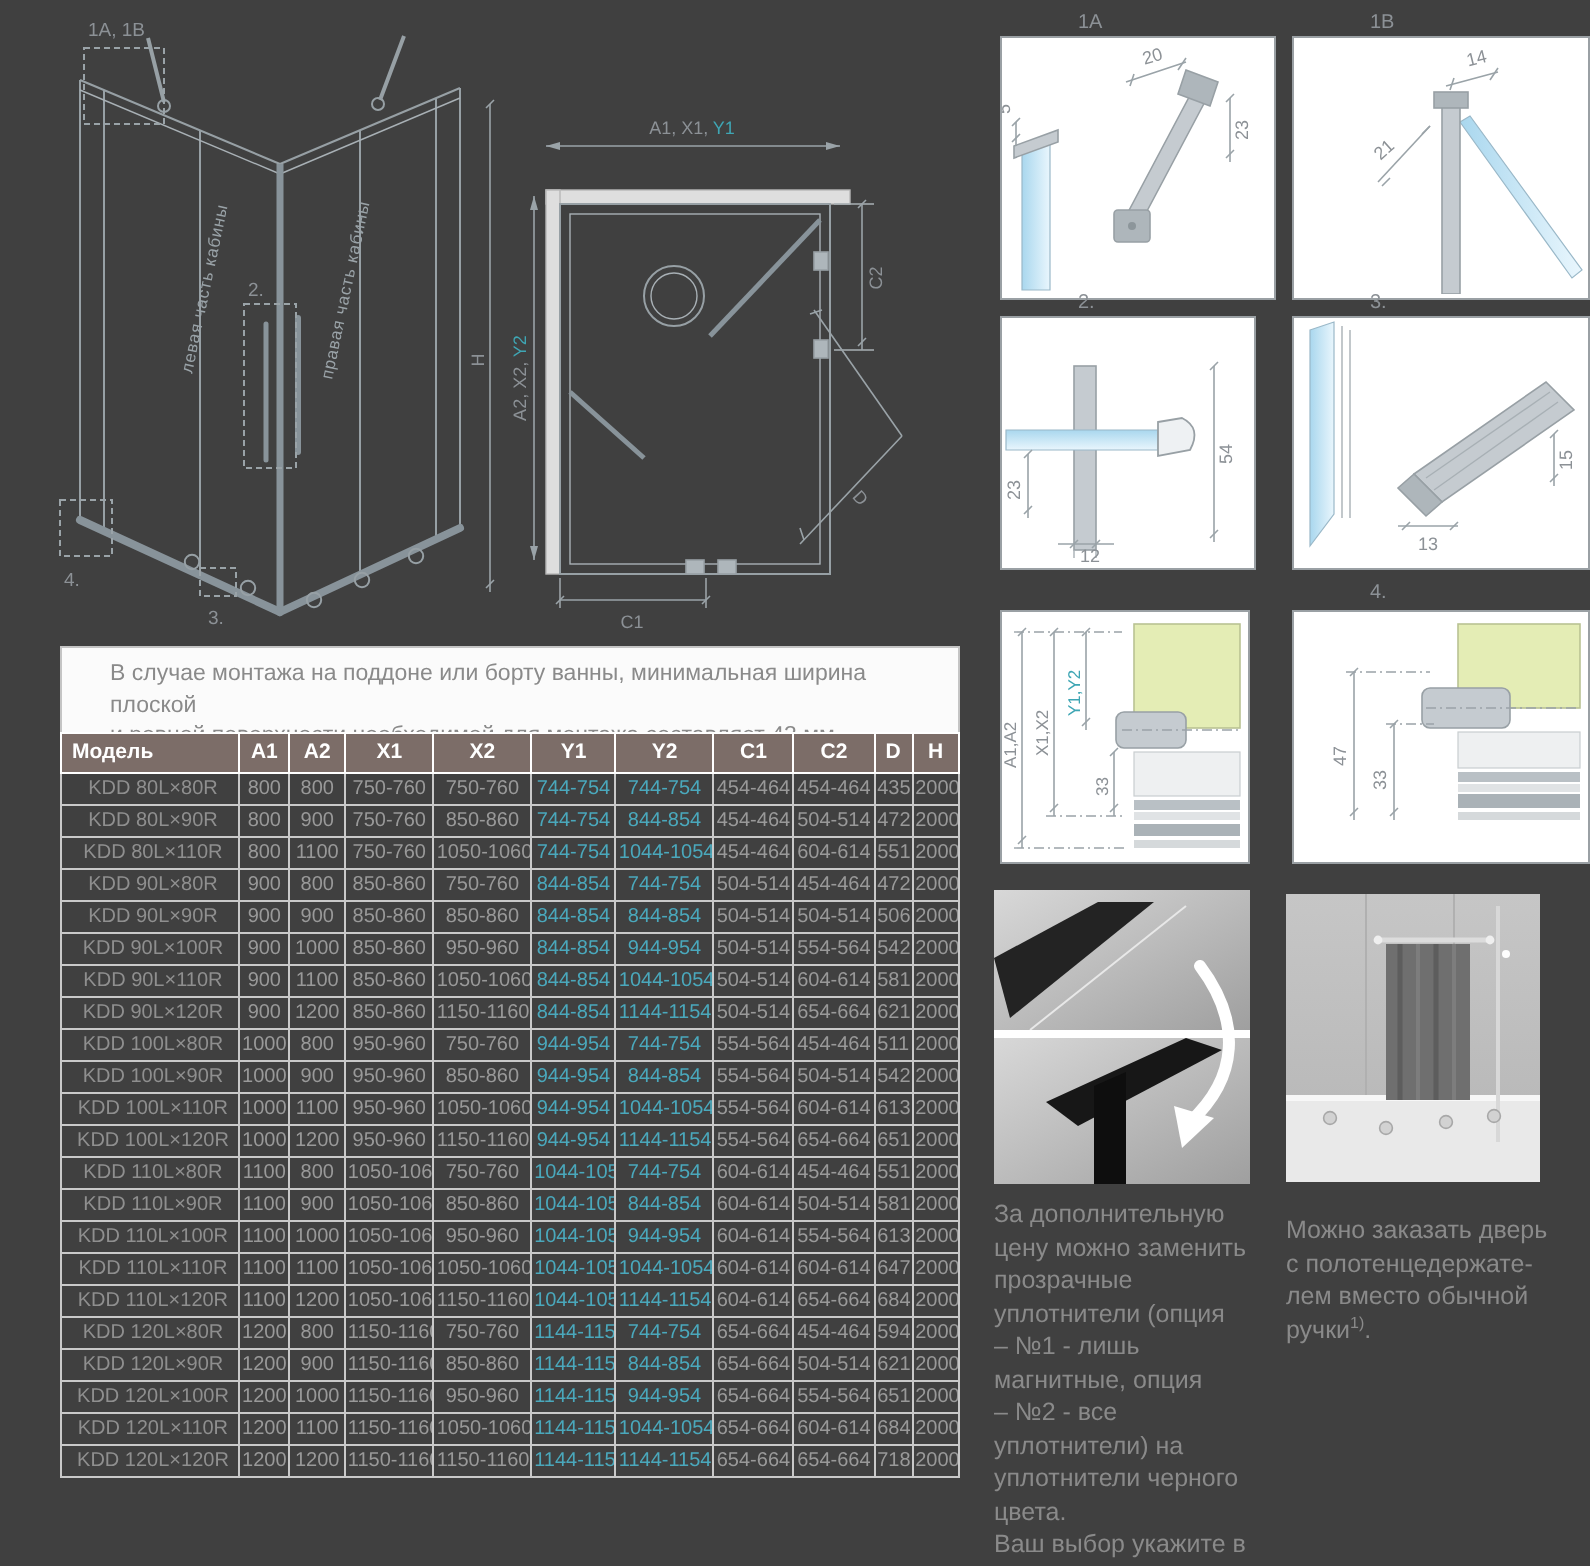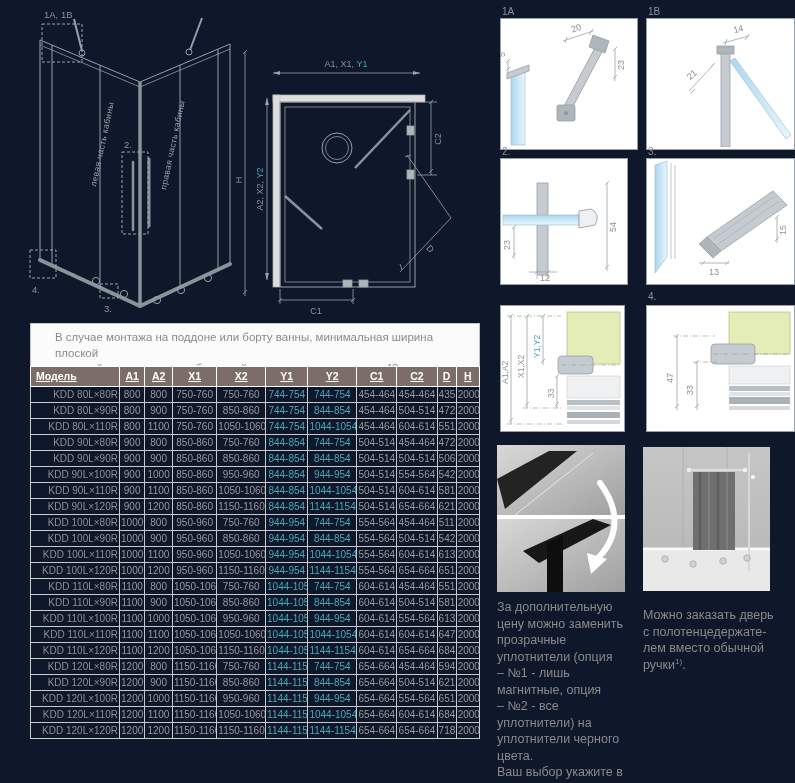--- a/index.html
+++ b/index.html
@@ -1,16 +1,16 @@
 <!DOCTYPE html>
 <html><head>
 <meta charset="utf-8">
 <style>
   html,body{margin:0;padding:0;background:#fff;}
-  #page{position:relative;width:795px;height:783px;background:#0f172a;overflow:hidden;
+  #page{position:relative;width:795px;height:783px;background:#404040;overflow:hidden;
         font-family:"Liberation Sans",sans-serif;color:#8a8a8a;}
   .abs{position:absolute;}
   
   svg{display:block;}
   .ln{stroke:#97a0a5;stroke-width:1;fill:none;}
   .thin{stroke:#a8b0b5;stroke-width:.7;fill:none;}
   .thick{stroke:#88939a;stroke-width:3.5;fill:none;}
   .rail{stroke:#88939a;stroke-width:4;fill:none;stroke-linecap:round;}
   .dash{stroke:#9aa3a8;stroke-width:1;fill:none;stroke-dasharray:3 2;}
   .dim{stroke:#9aa3a8;stroke-width:.8;fill:none;}
@@ -20,33 +20,33 @@
   .dimtxt-s{font-size:8.5px;fill:#8c9196;}
   .teal-txt{fill:#3fa6b4;}
   .reftxt{font-size:9.5px;fill:#8c9196;}
   .paneltxt{font-size:8.5px;fill:#9aa3a8;letter-spacing:.4px;}
   .metal{fill:#c5cbd0;stroke:#98a0a5;stroke-width:.8;}
   .metal-d{fill:#aeb6bb;stroke:#98a0a5;stroke-width:.8;}
   .glassb{fill:url(#gradBlueV);stroke:#9ab8c8;stroke-width:.6;}
   .glassg{fill:#e4edb5;stroke:#b9c293;stroke-width:.8;}
   
   .dbox{position:absolute;border:1px solid #9aa0a4;background:#fff;}
-  .dlabel{position:absolute;font-size:10px;color:#8c9196;}
+  .dlabel{position:absolute;font-size:10px;color:#8c9196;margin-left:37px;}
   
   #note{left:30px;top:323px;width:450px;box-sizing:border-box;border:1px solid #c4c4c4;
         background:#fbfbfb;padding:6px 24px;font-size:11.5px;line-height:1.35;
         color:#8a8a8a;white-space:pre-line;}
   
   #size-table{left:30px;top:366px;width:450px;border-collapse:collapse;table-layout:fixed;}
   #size-table th{background:#7c6d68;color:#fff;font-size:10.5px;font-weight:bold;
-        padding:4px 2px;border:1px solid #fff;text-align:center;line-height:1;text-decoration:underline;}
+        padding:4px 2px;border:1px solid #fff;text-align:center;line-height:1;}
   #size-table th.model{text-align:left;padding-left:5px;}
   #size-table td{border:1px solid #c9c9c9;font-size:10px;color:#999;text-align:center;
         padding:1px 1px;height:13px;line-height:1.1;white-space:nowrap;overflow:hidden;}
-  #size-table td.model{text-align:right;padding-left:4px;color:#8f8f8f;margin-left:24px;}
+  #size-table td.model{text-align:center;padding-left:4px;color:#8f8f8f;margin-left:24px;}
   #size-table td.teal{color:#4aa8bc;}
   
   .photo{position:absolute;overflow:hidden;}
   .bottom-text{position:absolute;font-size:12.5px;line-height:1.32;color:#8a8a8a;
         white-space:pre-line;}
   sup{font-size:8px;}
 </style>
 </head>
 <body>
 

